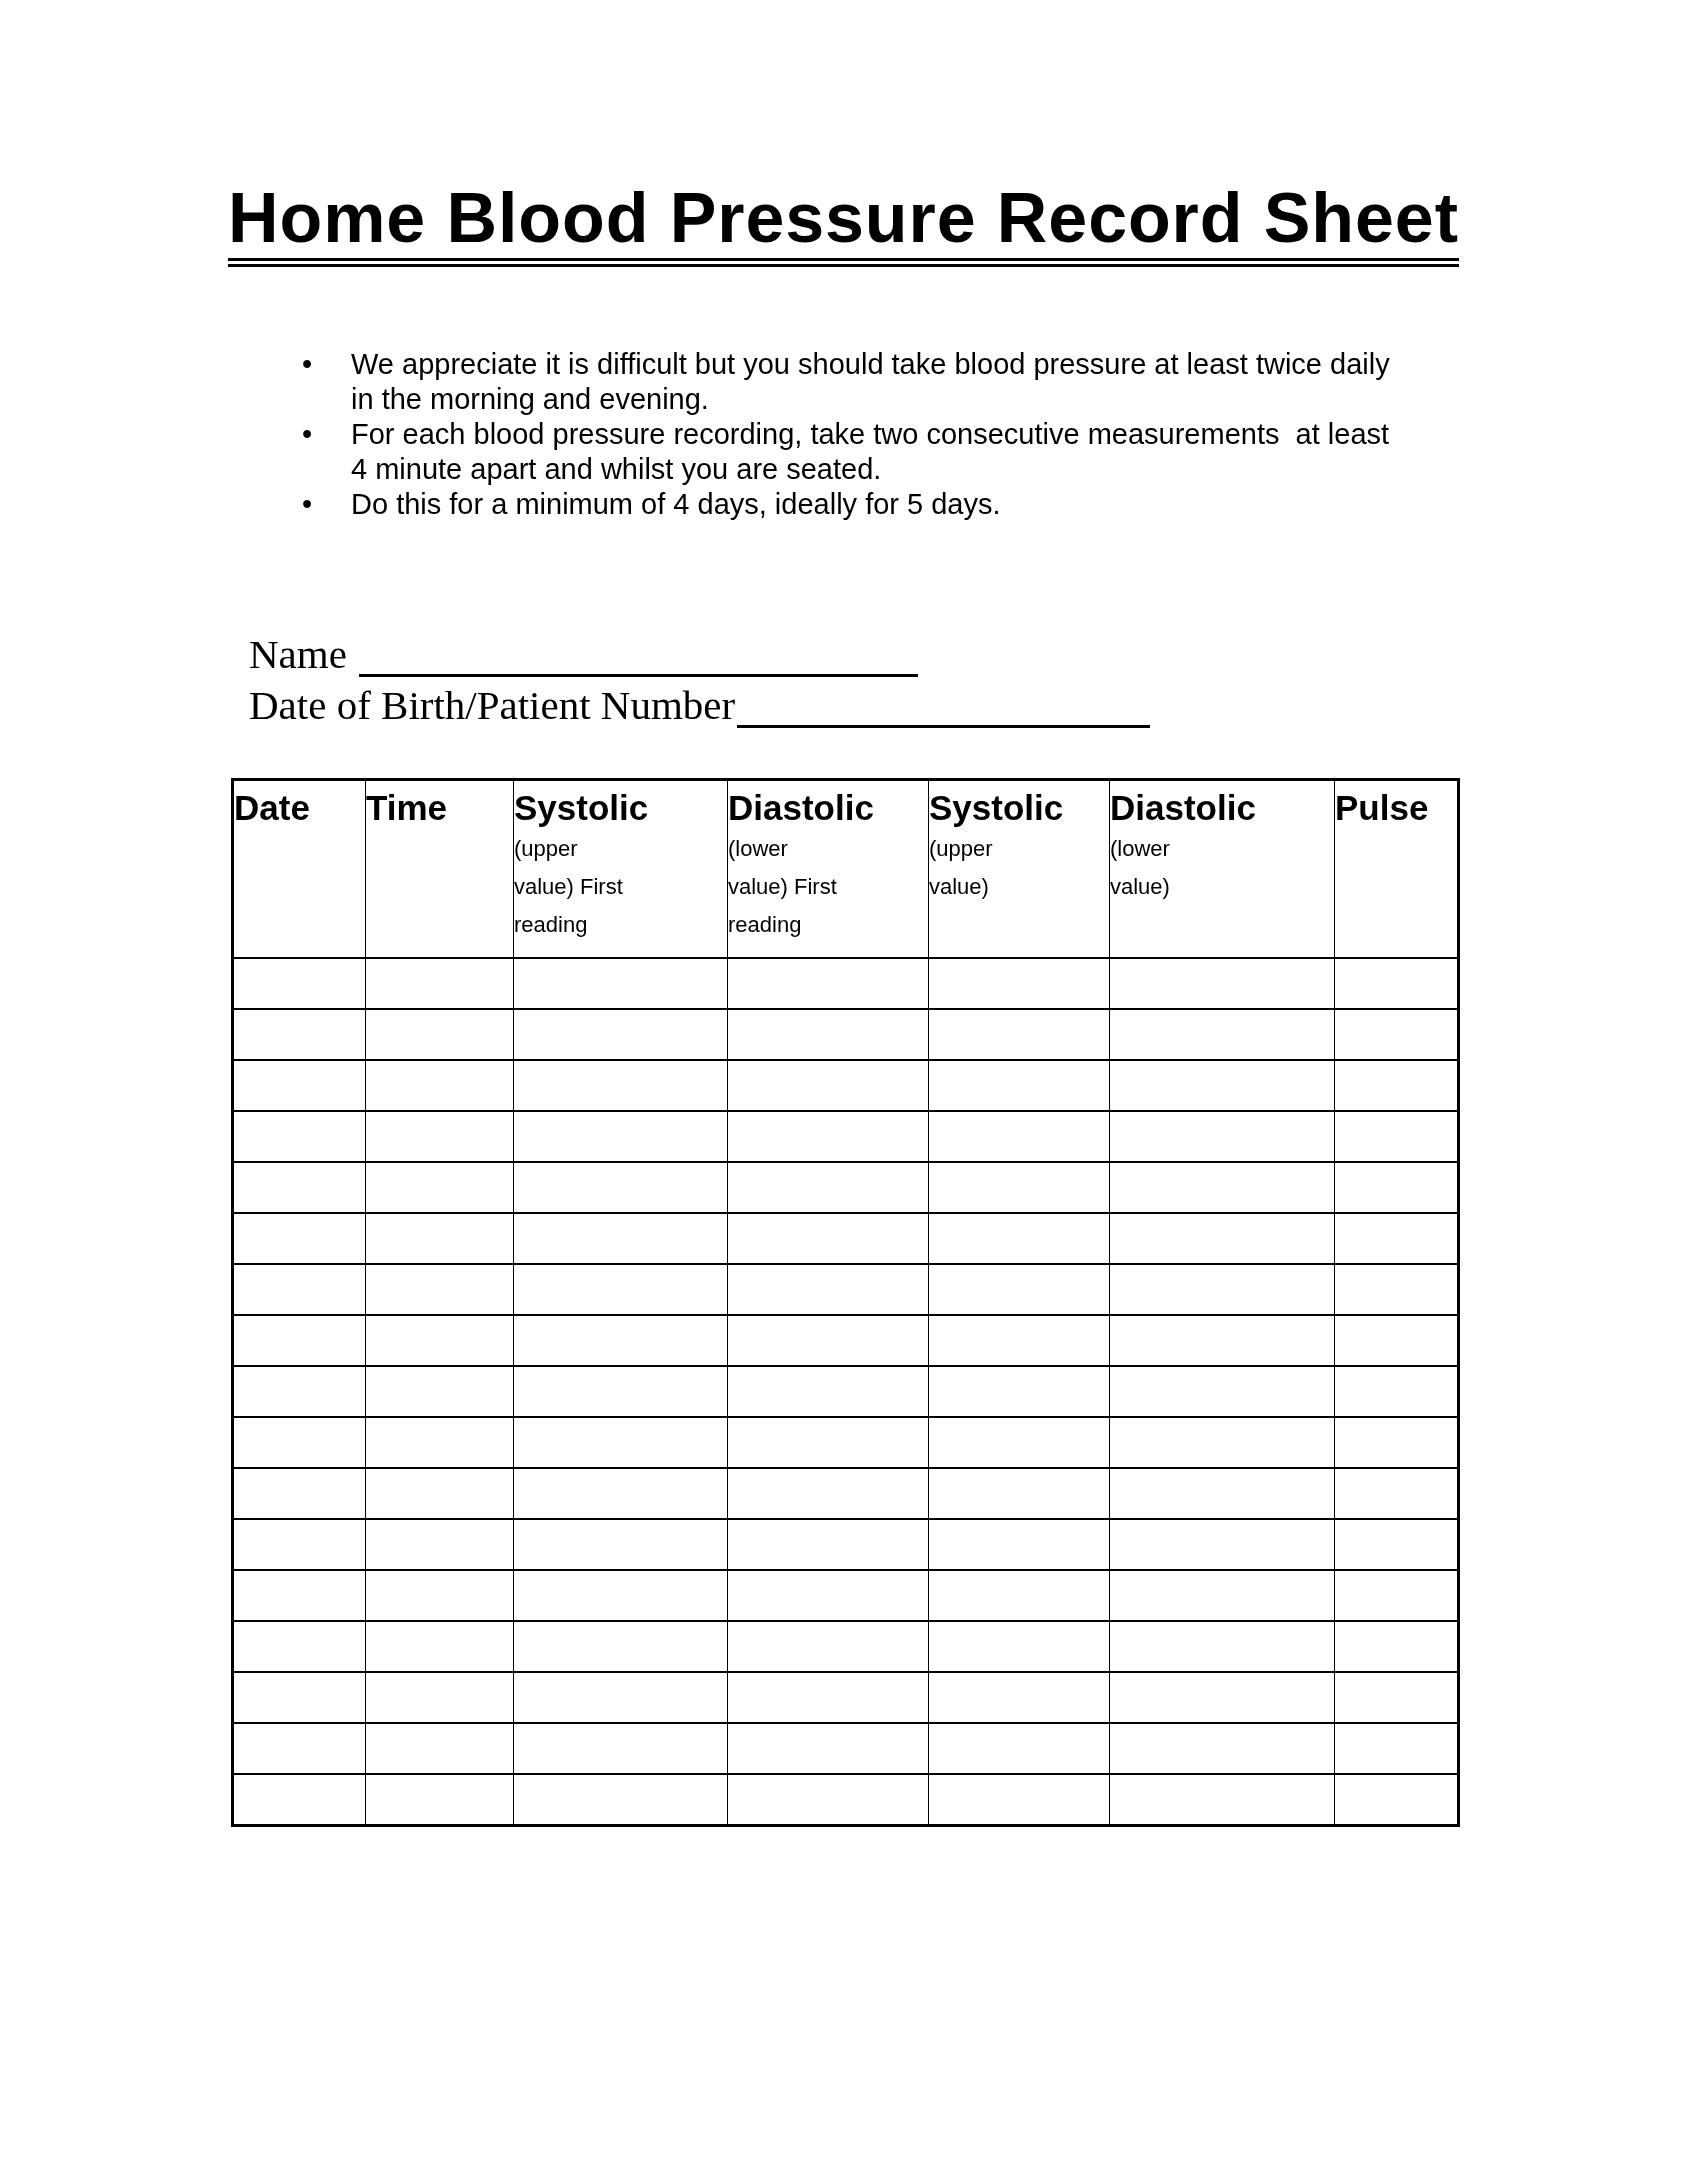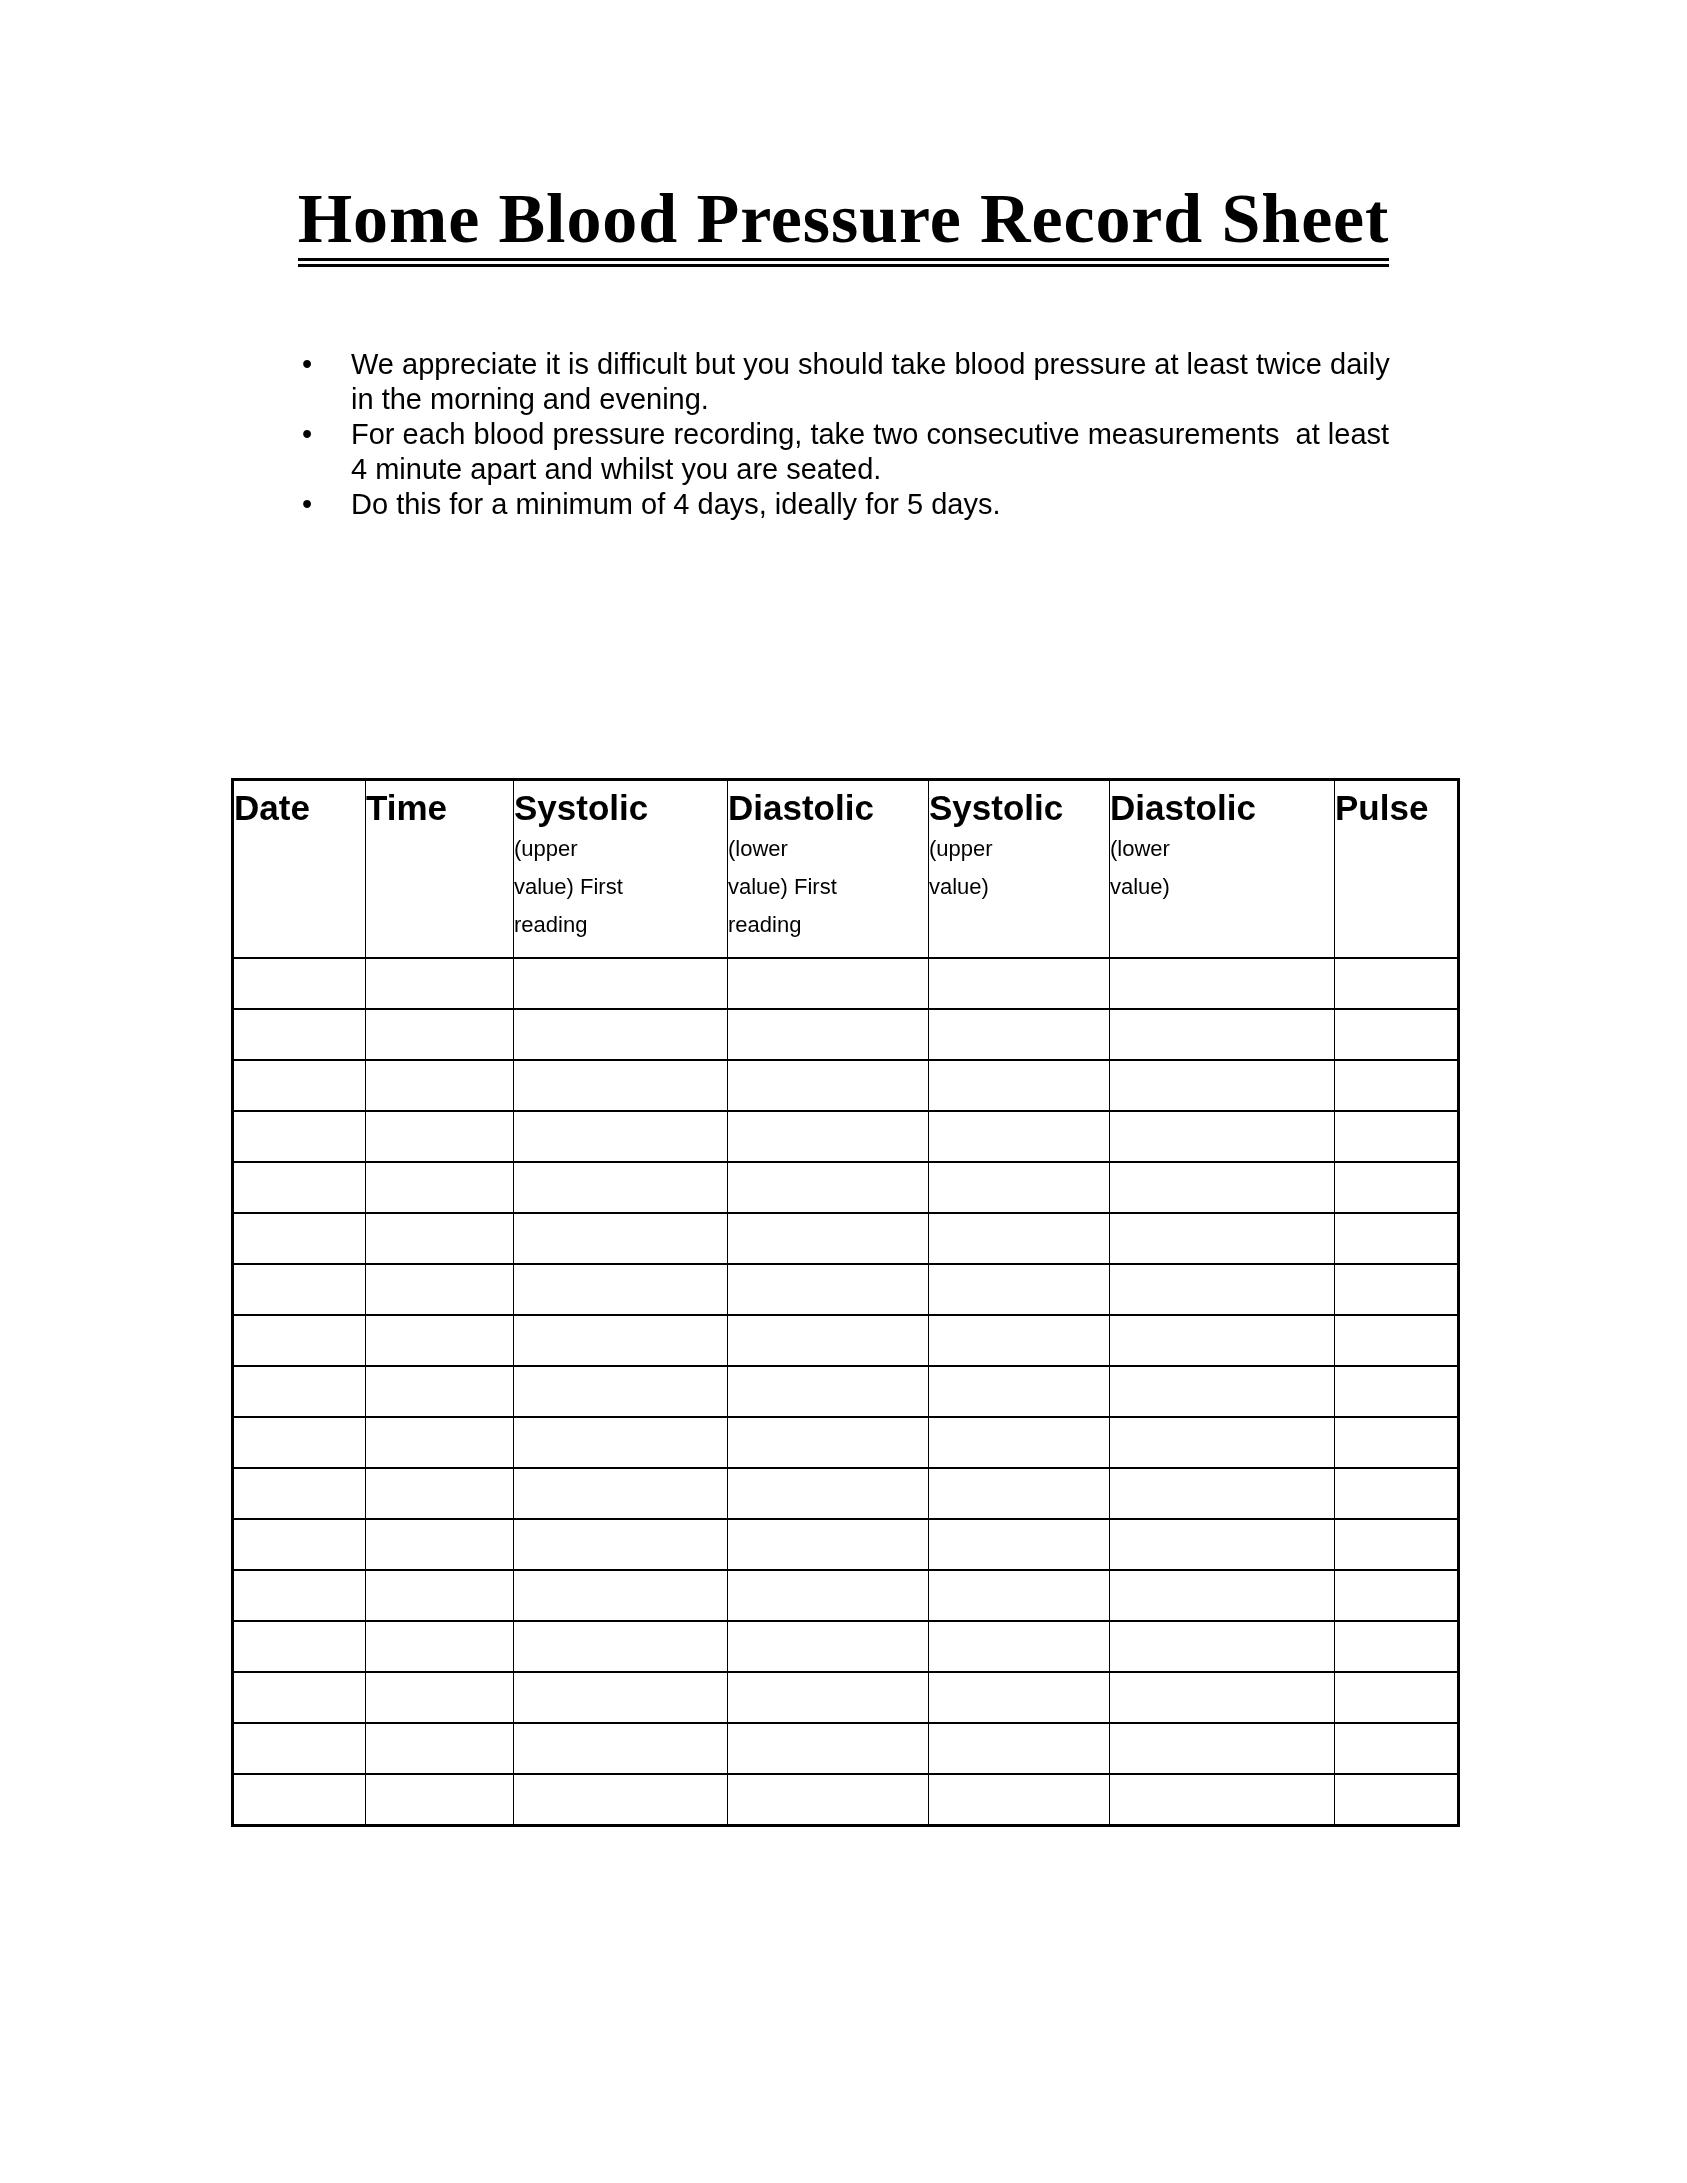--- a/index.html
+++ b/index.html
@@ -26,21 +26,20 @@
     text-align: center;
   }
   .title {
     display: inline-block;
     font-weight: bold;
     font-size: 70px;
     line-height: 73px;
     letter-spacing: 0.9px;
     border-bottom: 9.6px double #000000;
     padding-bottom: 2.6px;
-    font-family: Liberation Serif, serif;
   }
 
   
   .intro {
     position: absolute;
     left: 251px;
     top: 347px;
     width: 1293px;
     font-size: 29px;
     line-height: 35px;
@@ -140,20 +139,24 @@
   <div class="intro">
     <ul class="instructions" id="instructions">
         <li class="instruction-item"><span class="bullet">•</span><span class="instruction-text">We appreciate it is difficult but you should take blood pressure at least twice daily
 in the morning and evening.</span></li>
         <li class="instruction-item"><span class="bullet">•</span><span class="instruction-text">For each blood pressure recording, take two consecutive measurements  at least
 4 minute apart and whilst you are seated.</span></li>
         <li class="instruction-item"><span class="bullet">•</span><span class="instruction-text">Do this for a minimum of 4 days, ideally for 5 days.</span></li>
       </ul>
   </div>
 
+  <div class="fields">
+    <div class="field-row"><span>Name</span><span class="fill-line name-line"></span></div>
+    <div class="field-row"><span>Date of Birth/Patient Number</span><span class="fill-line dob-line"></span></div>
+  </div>
 
   <table class="bp-table">
     <colgroup>
       <col class="c0">
         <col class="c1">
         <col class="c2">
         <col class="c3">
         <col class="c4">
         <col class="c5">
         <col class="c6">

